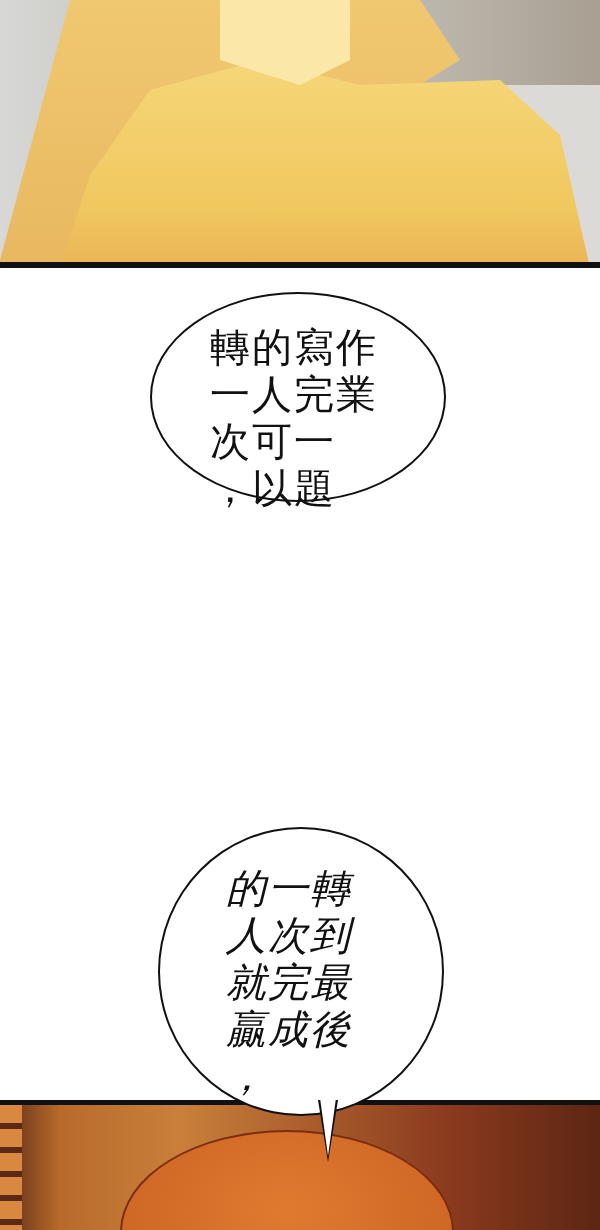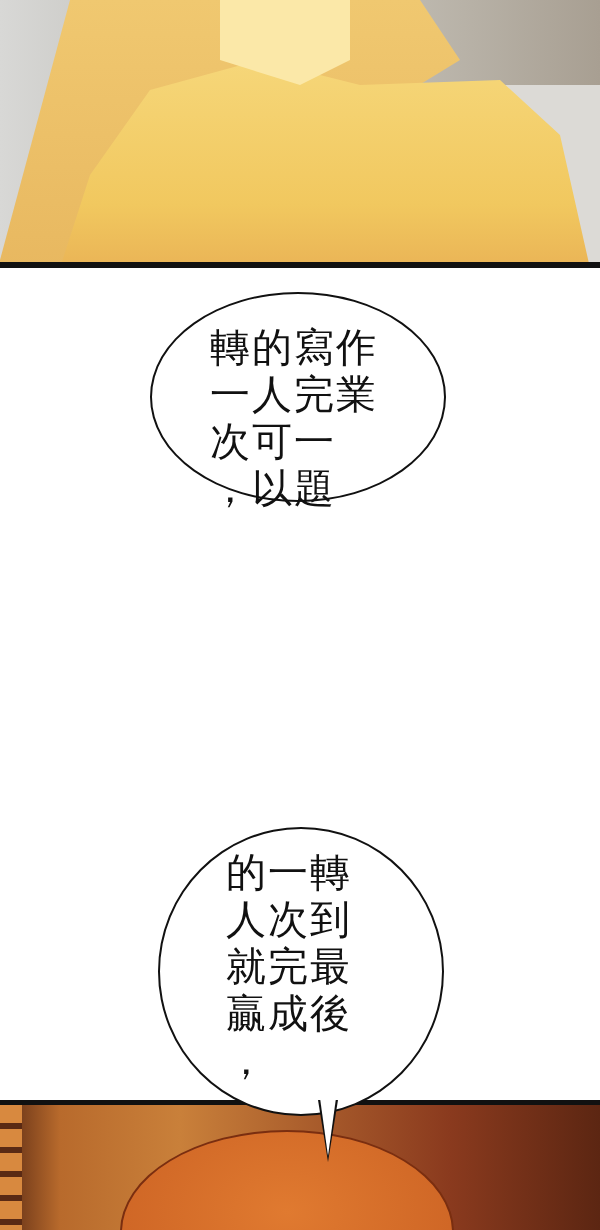--- a/index.html
+++ b/index.html
@@ -13,21 +13,21 @@
     background:linear-gradient(180deg,#f6d77a 0%,#f1c85f 70%,#eab456 100%);
     clip-path:polygon(0 213px,30px 120px,90px 35px,200px 5px,300px 30px,440px 25px,500px 80px,530px 213px);}
   .panel-top .neck{position:absolute;left:200px;top:0;width:160px;height:90px;background:#fbe8a8;
     clip-path:polygon(20px 0,150px 0,150px 60px,100px 85px,20px 60px);}
   .panel-top .border{position:absolute;left:0;bottom:0;width:600px;height:6px;background:#111;}
   .bubble{position:absolute;background:#fff;border:2px solid #111;border-radius:50%;}
   .bubble .text{position:absolute;font-family:"DejaVu Sans",sans-serif;font-size:40px;line-height:47px;color:#111;letter-spacing:2px;white-space:pre;}
   .b1{left:150px;top:292px;width:292px;height:206px;}
   .b1 .text{left:58px;top:20px;margin-top:10px;}
   .b2{left:158px;top:827px;width:282px;height:285px;z-index:3;}
-  .b2 .text{left:66px;top:20px;}
+  .b2 .text{left:66px;top:36px;font-style:italic;}
   .tail{position:absolute;left:318px;top:1100px;width:0;height:0;z-index:4;
     border-left:10px solid transparent;border-right:10px solid transparent;border-top:62px solid #111;}
   .tail-inner{position:absolute;left:320px;top:1098px;width:0;height:0;z-index:5;
     border-left:8px solid transparent;border-right:8px solid transparent;border-top:58px solid #fff;}
   .panel-bot{position:absolute;left:0;top:1100px;width:600px;height:130px;overflow:hidden;
     background:linear-gradient(90deg,#5a2a14 0%,#b86a2c 10%,#c9803a 30%,#a5582a 55%,#8a3a1e 75%,#5c2612 100%);
     border-top:5px solid #111;}
   .panel-bot .ladder{position:absolute;left:0;top:0;width:22px;height:130px;
     background:repeating-linear-gradient(180deg,#d8893f 0 18px,#5a2a14 18px 24px);}
   .panel-bot .head{position:absolute;left:120px;top:25px;width:330px;height:200px;border-radius:50%;

